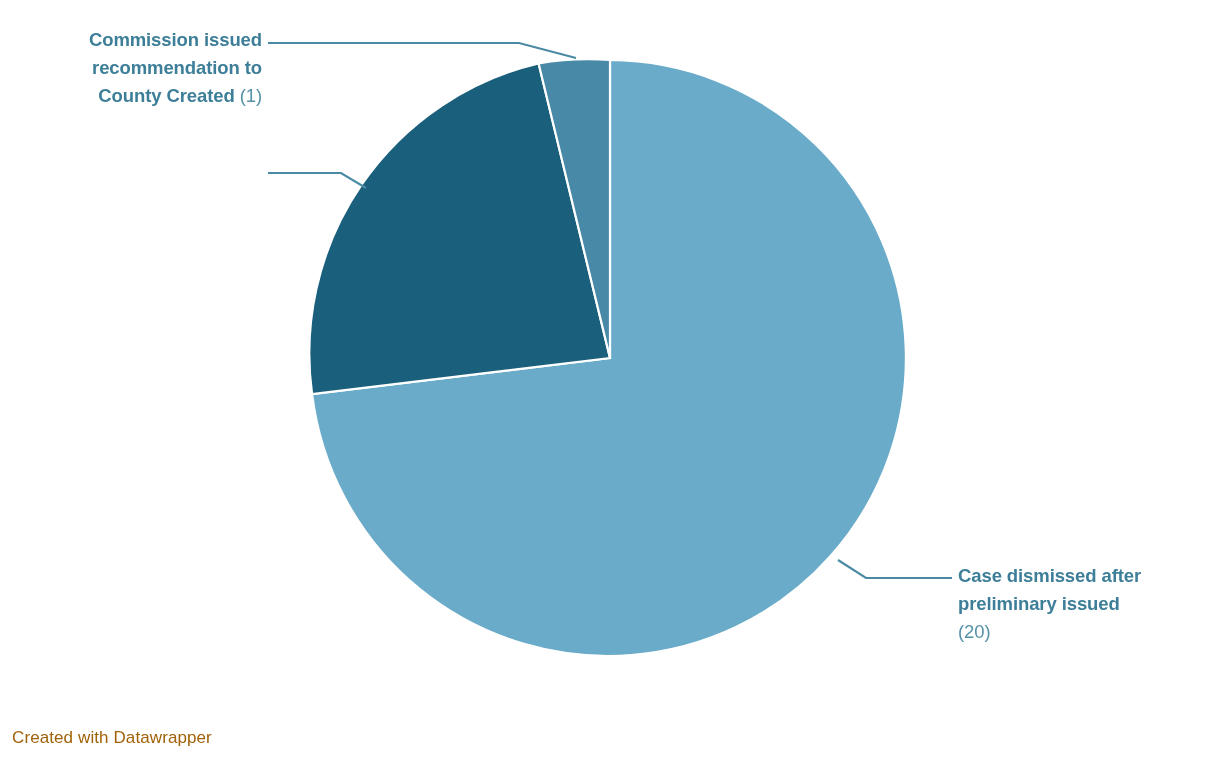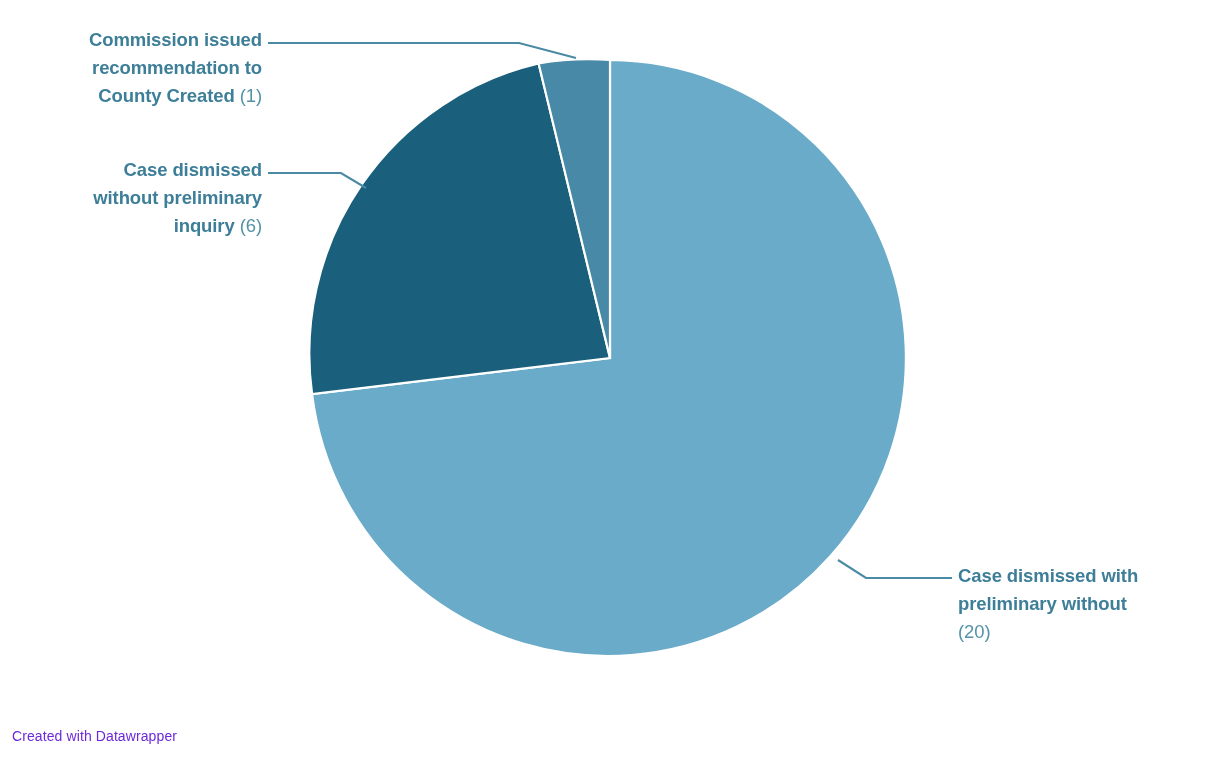--- a/index.html
+++ b/index.html
@@ -60,22 +60,22 @@
     left: 958px;
     top: 562px;
     width: 248px;
     text-align: left;
   }
   #footer-credit {
     position: absolute;
     left: 12px;
     top: 728px;
     font-family: "Liberation Sans", sans-serif;
-    font-size: 14px;
-    color: #6d28d9;
+    font-size: 17px;
+    color: #a16207;
     letter-spacing: 0.1px;
   }
 </style>
 </head>
 <body>
 
 <div id="chart-root">
 
   <svg class="pie-svg" viewBox="0 0 1220 766" aria-hidden="true">
     <g>
@@ -94,28 +94,22 @@
     </g>
   </svg>
 
   <div class="label-block" id="label-commission">
     <span>Commission issued</span><br>
     <span>recommendation to</span><br>
     <span>County Created</span>
     <span class="count">(1)</span>
   </div>
 
-  <div class="label-block" id="label-dismissed-without">
-    <span>Case dismissed</span><br>
-    <span>without preliminary</span><br>
-    <span>inquiry</span>
-    <span class="count">(6)</span>
-  </div>
 
   <div class="label-block" id="label-dismissed-after">
-    <span>Case dismissed with</span><br>
-    <span>preliminary without</span><br>
+    <span>Case dismissed after</span><br>
+    <span>preliminary issued</span><br>
     <span class="count">(20)</span>
   </div>
 
   <div id="footer-credit">Created with Datawrapper</div>
 
 </div>
 
 </body></html>

